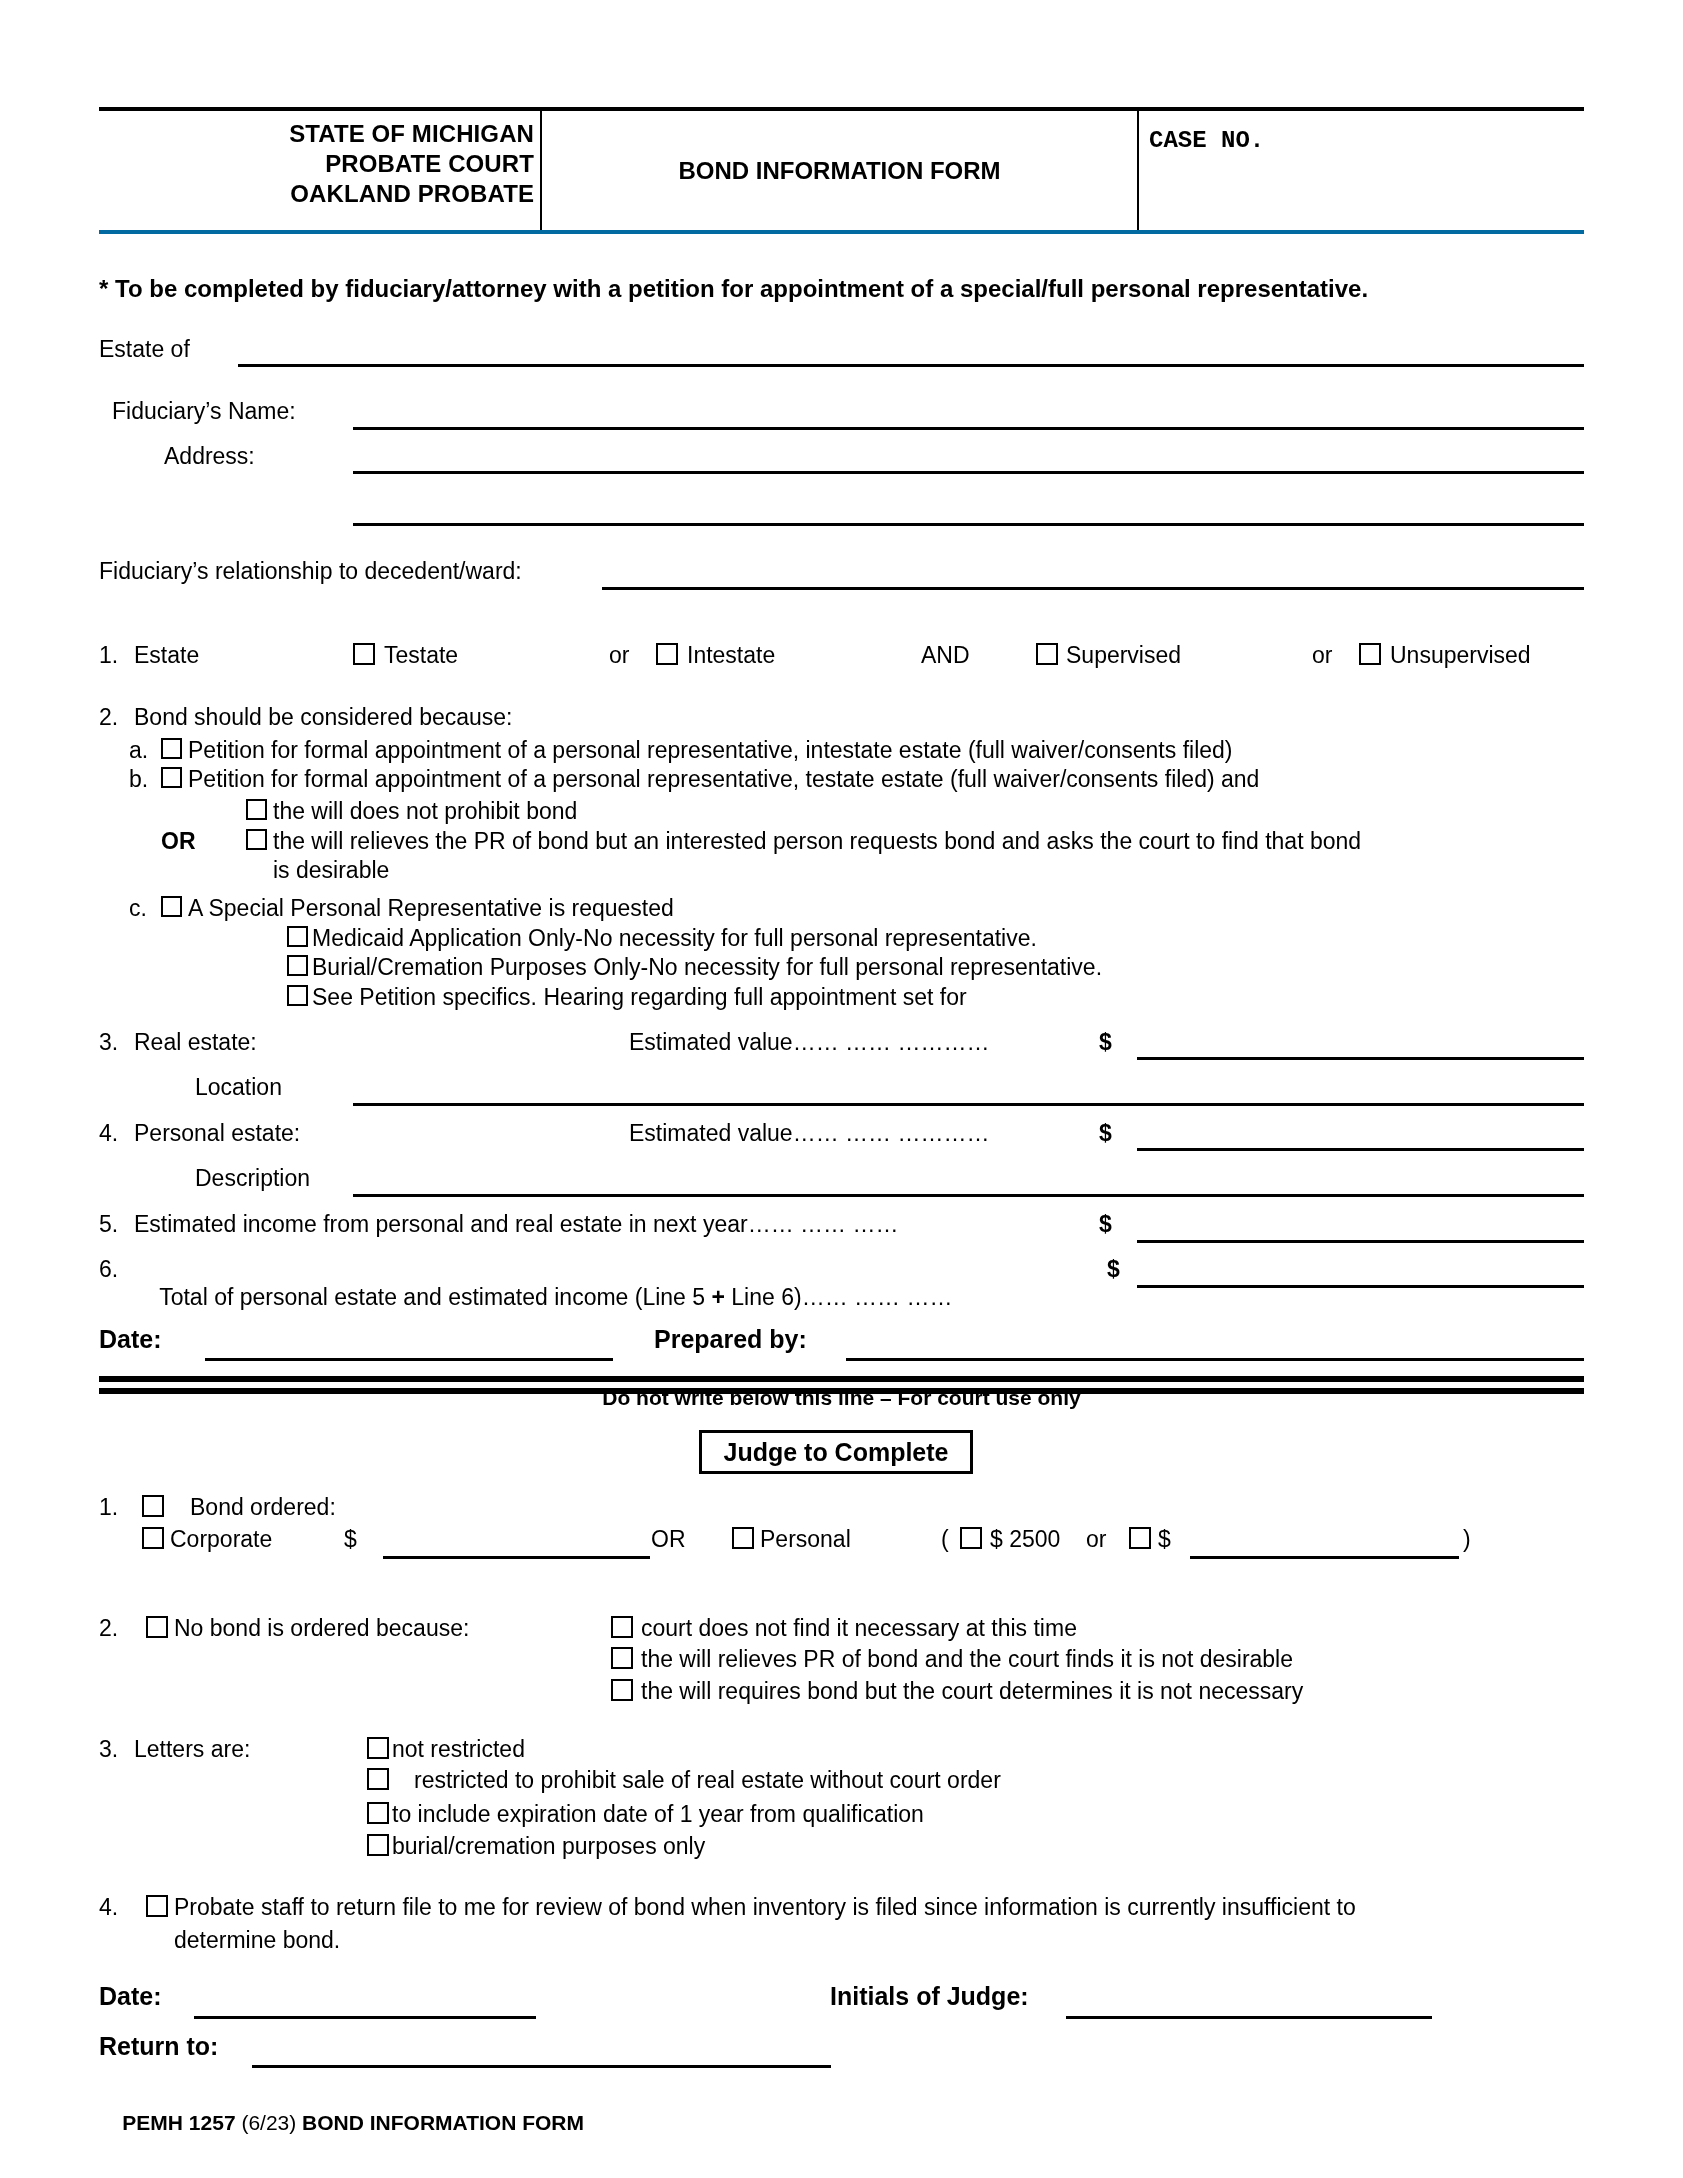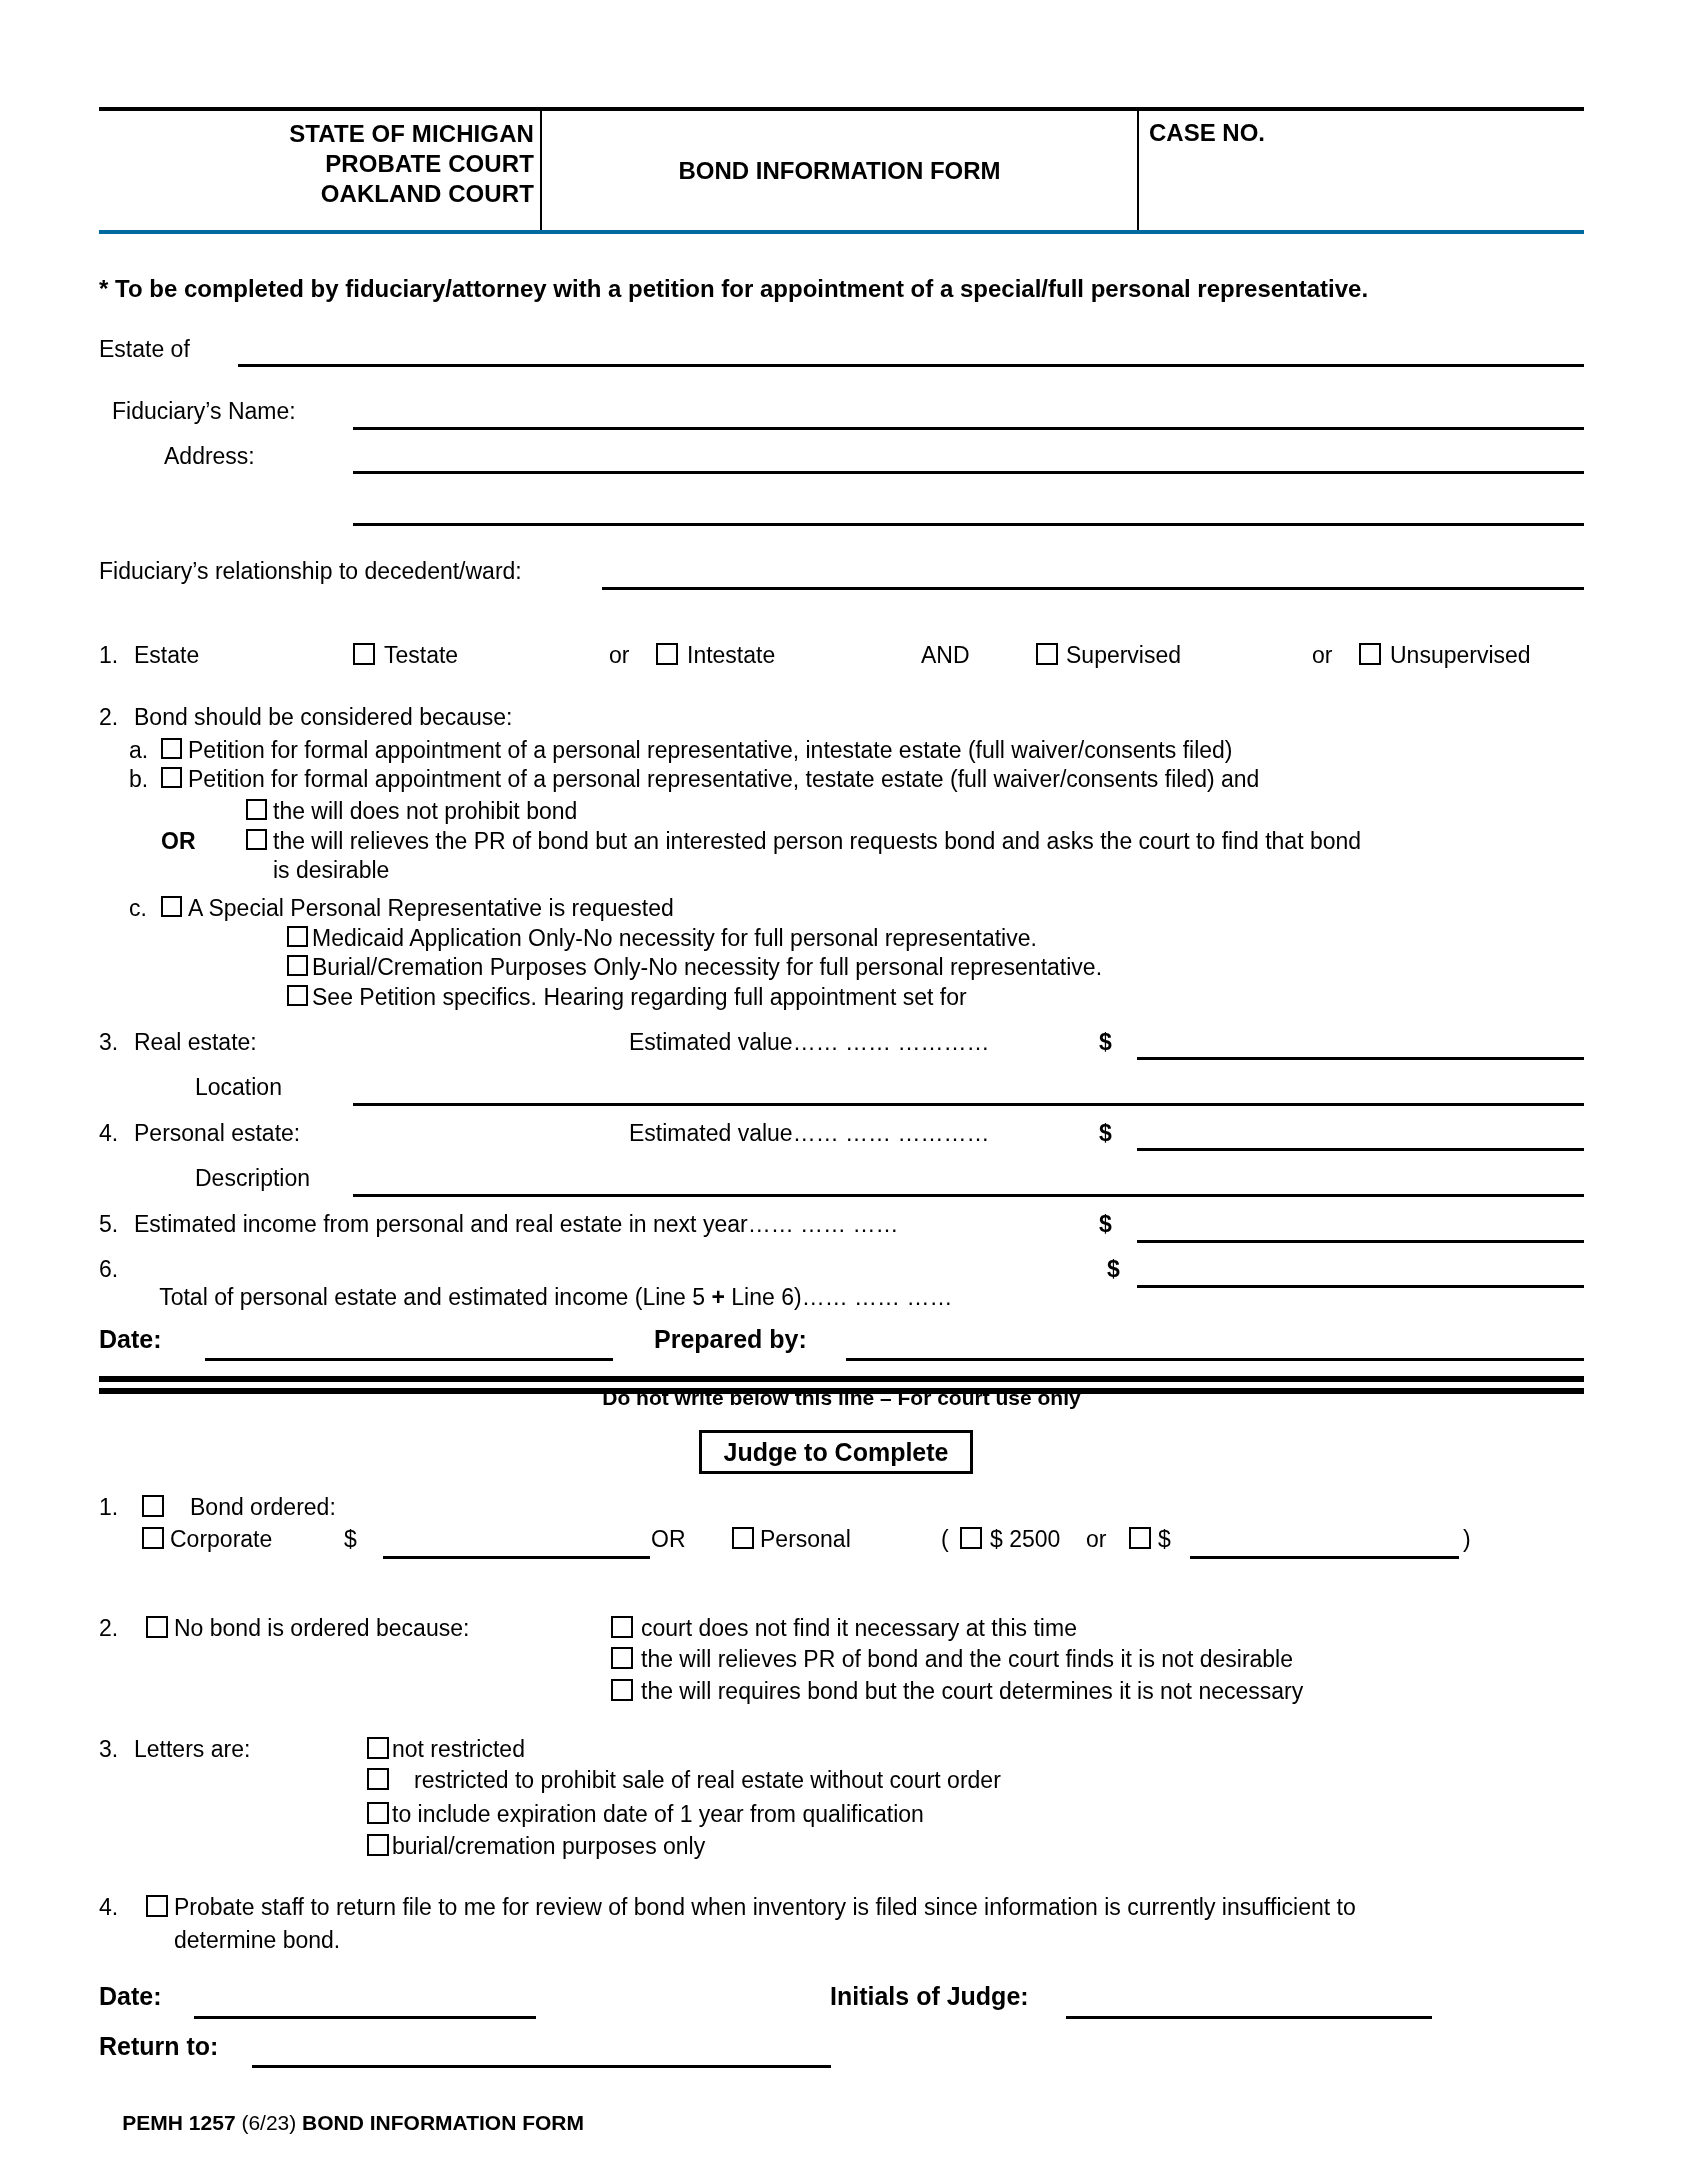--- a/index.html
+++ b/index.html
@@ -60,22 +60,23 @@
     align-items: center;
     justify-content: center;
   }
   .hdr-mid span {
     font-weight: bold;
     font-size: 24px;
   }
   .hdr-right {
     left: 1040px;
     right: 8px;
-    padding-top: 8px;
+    padding-top: 16px;
     padding-left: 10px;
+    font-family: Liberation Mono, monospace;
   }
   .hdr-right span {
     font-weight: bold;
     font-size: 24px;
   }
 
   
   .abs { position: absolute; white-space: pre; }
   .t { font-size: 23px; line-height: 28px; }
   .b { font-weight: bold; }
@@ -122,21 +123,21 @@
 </style>
 </head>
 <body>
 
 <div class="page">
 
   <div class="hdr">
     <div class="hdr-cell hdr-left">
       <div>STATE OF MICHIGAN</div>
       <div>PROBATE COURT</div>
-      <div>OAKLAND COURT</div>
+      <div>OAKLAND PROBATE</div>
     </div>
     <div class="hdr-cell hdr-mid">
       <span>BOND INFORMATION FORM</span>
     </div>
     <div class="hdr-cell hdr-right">
       <span>CASE NO.</span>
     </div>
   </div>
 
   <div class="abs t b" style="left:99px; top:275px; font-size:24px;">* To be completed by fiduciary/attorney with a petition for appointment of a special/full personal representative.</div>

